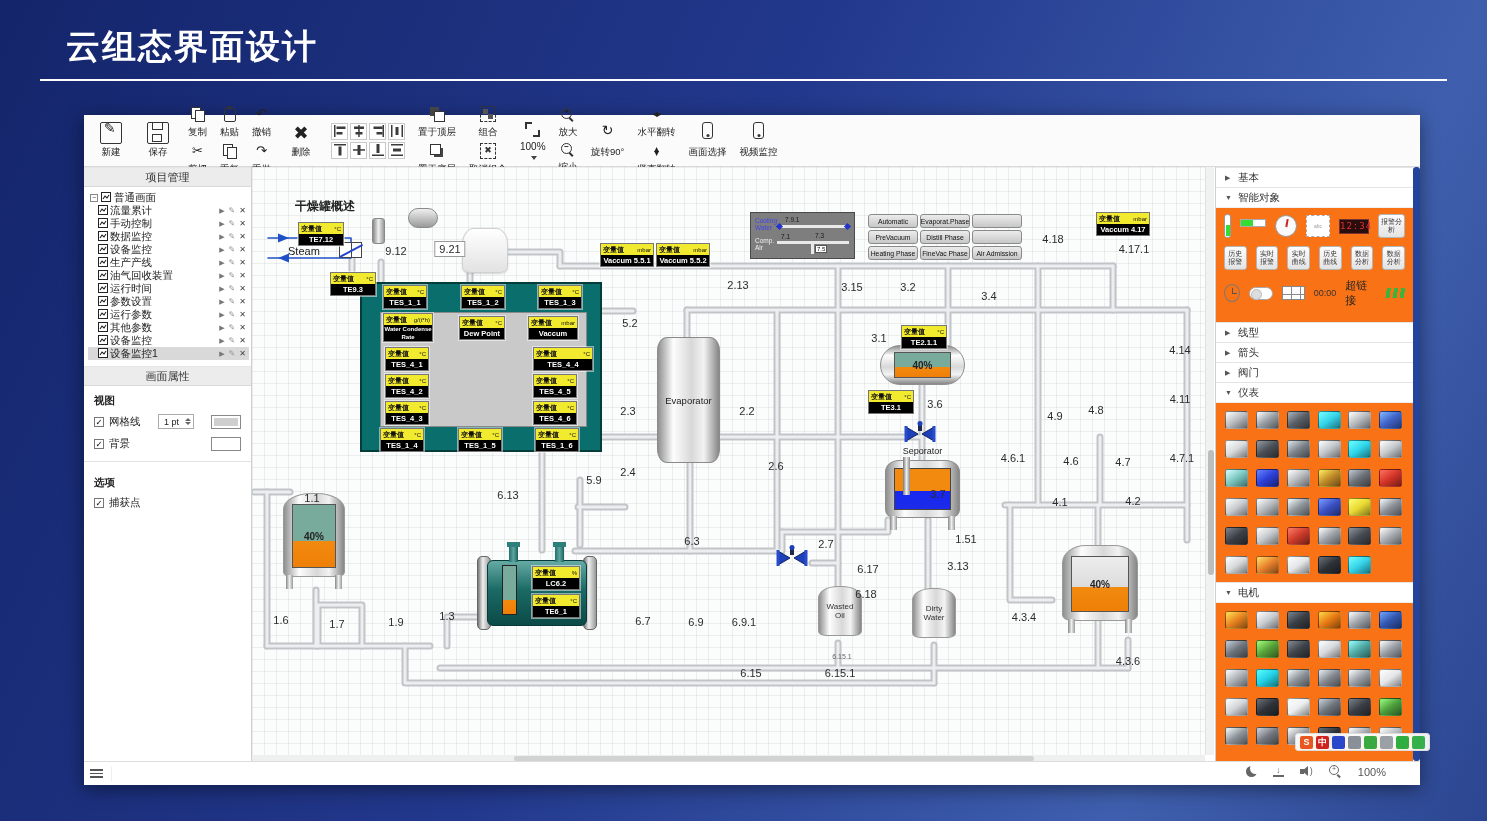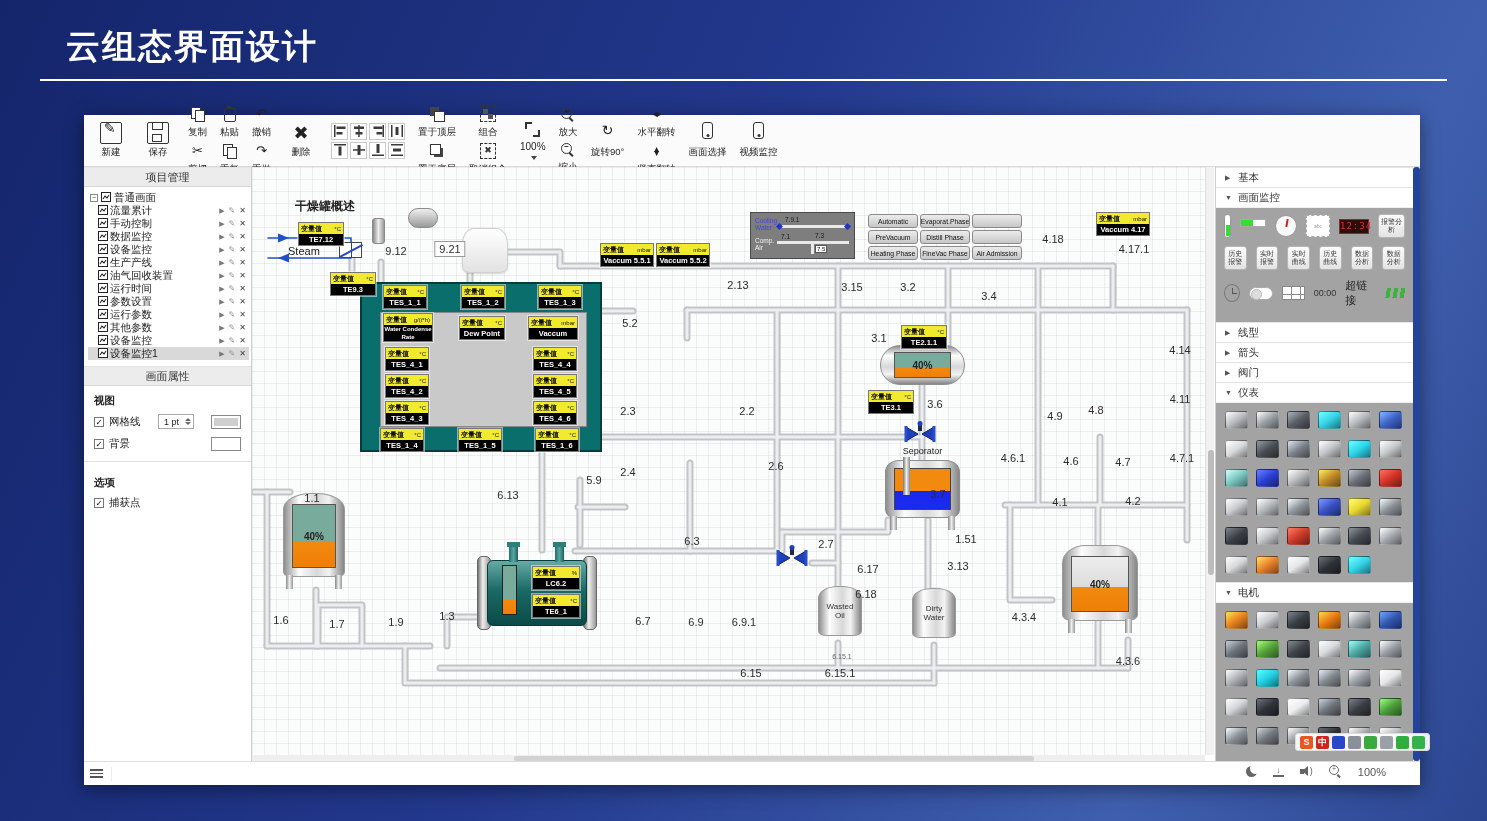--- a/index.html
+++ b/index.html
@@ -180,21 +180,21 @@
   .ic-spk{position:relative;width:13px;height:11px;}
   .ic-spk::before{content:"";position:absolute;left:0;top:3px;width:4px;height:5px;background:#666;}
   .ic-spk::after{content:"";position:absolute;left:2px;top:0;border-top:5.5px solid transparent;border-bottom:5.5px solid transparent;border-right:6px solid #666;}
   .ic-spk .wav{position:absolute;right:0;top:0px;font-size:9px;color:#666;}
   .ic-zoomp{position:relative;width:13px;height:13px;}
   .ic-zoomp::before{content:"";position:absolute;left:0;top:0;width:8px;height:8px;border:1.5px solid #666;border-radius:50%;}
   .ic-zoomp::after{content:"";position:absolute;left:9px;top:9px;width:4px;height:1.5px;background:#666;transform:rotate(45deg);transform-origin:0 0;}
   .ic-zoomp .pl{position:absolute;left:1.2px;top:0.1px;width:8px;text-align:center;font-size:7px;color:#666;}
 
   
-  .palette{left:1131px;top:52px;width:198px;height:594px;background:#a3a3a3;border-left:1px solid #cfcfcf;overflow:hidden;}
+  .palette{left:1131px;top:52px;width:198px;height:594px;background:#f97316;border-left:1px solid #cfcfcf;overflow:hidden;}
   .pal-header{height:20px;display:flex;align-items:center;gap:6px;padding-left:9px;border-top:1px solid #e4e4e4;background:#fff;font-size:10.5px;color:#333;cursor:pointer;}
   .pal-header .arr{font-size:7px;color:#555;width:7px;}
   .pal-body{padding:6px 8px;border-top:1px solid #efefef;}
   .sm-row{display:flex;align-items:center;gap:9px;margin-bottom:8px;}
   .sm-btn{width:27px;height:24px;background:linear-gradient(180deg,#fdfdfd,#e3e3e3);border:1px solid #b5b5b5;border-radius:3px;
           font-size:7px;line-height:8px;color:#333;display:flex;align-items:center;justify-content:center;text-align:center;cursor:pointer;padding:1px;}
   .sm-thermo{width:7px;height:24px;border:1px solid #999;border-radius:3px;position:relative;background:#fff;}
   .sm-thermo::after{content:"";position:absolute;left:0.5px;right:0.5px;bottom:1px;height:11px;background:#33dd33;}
   .sm-prog{width:26px;height:8px;border:1px solid #aaa;position:relative;background:#fff;margin-top:-6px;}
   .sm-prog::after{content:"";position:absolute;left:0;top:0;bottom:0;width:12px;background:#33dd33;}
@@ -712,20 +712,21 @@
         <div class="phase-btn">Evaporat.Phase</div>
         <div class="phase-btn"></div>
         <div class="phase-btn">PreVacuum</div>
         <div class="phase-btn">Distill Phase</div>
         <div class="phase-btn"></div>
         <div class="phase-btn">Heating Phase</div>
         <div class="phase-btn">FineVac Phase</div>
         <div class="phase-btn">Air Admission</div>
       </div>
 
+    <div class="abs equip evap silver-v">Evaporator</div>
     <div class="abs equip tank-hcap silver-h">
       <div class="tank-fill fill-teal">40%</div>
     </div>
     <div class="abs sep-label">Seporator</div>
     <div class="abs equip separator silver-v">
       <div class="sep-fill"></div>
       <div class="sep-tube"></div>
       <span class="leg" style="left:4px;"></span>
         <span class="leg" style="right:4px;"></span>
     </div>
@@ -871,21 +872,21 @@
         </div>
         <div class="tag-v">TES_4_2</div>
       </div>
       <div class="tag" style="left: 133px; top: 234px; width: 44px;">
         <div class="tag-h">
           <span class="tl">变量值</span>
           <span class="tu">°C</span>
         </div>
         <div class="tag-v">TES_4_3</div>
       </div>
-      <div class="tag" style="left: 281px; top: 180px; width: 44px;">
+      <div class="tag" style="left: 281px; top: 180px; width: 60px;">
         <div class="tag-h">
           <span class="tl">变量值</span>
           <span class="tu">°C</span>
         </div>
         <div class="tag-v">TES_4_4</div>
       </div>
       <div class="tag" style="left: 281px; top: 207px; width: 44px;">
         <div class="tag-h">
           <span class="tl">变量值</span>
           <span class="tu">°C</span>
@@ -990,21 +991,21 @@
       <div class="hthumb"></div>
     </div>
 
   <div class="abs palette" id="palette">
       <div class="pal-header">
         <span class="arr">▶</span>
         <span>基本</span>
       </div>
       <div class="pal-header">
         <span class="arr">▼</span>
-        <span>画面监控</span>
+        <span>智能对象</span>
       </div>
       <div class="pal-body">
         <div class="sm-row">
           <span class="sm-thermo"></span>
           <span class="sm-prog"></span>
           <span class="sm-gauge"></span>
           <span class="sm-text">abc</span>
           <span class="sm-led">12:34</span>
           <span class="sm-btn">报警分析</span>
         </div>

